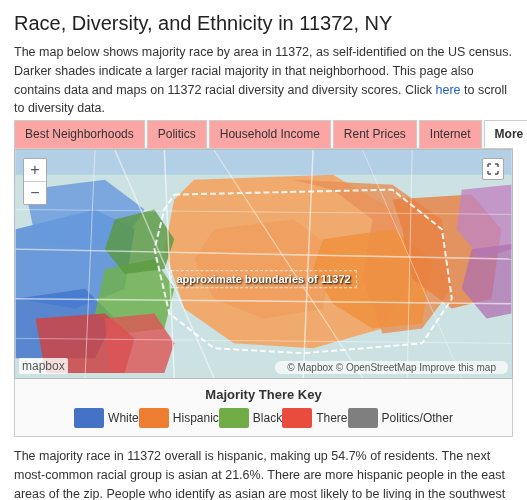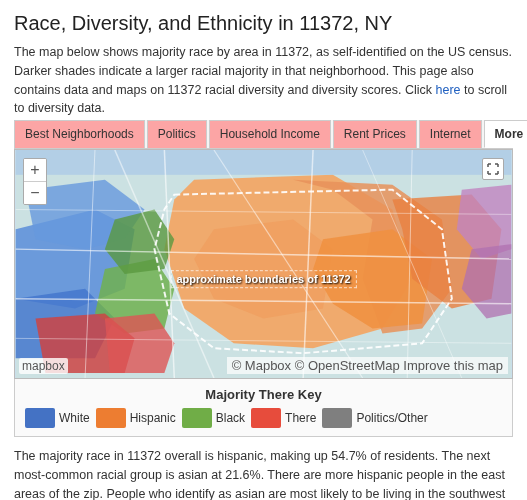--- a/index.html
+++ b/index.html
@@ -128,41 +128,42 @@
       background: rgba(255,255,255,0.8);
       font-size: 12px;
       padding: 1px 3px;
       border-radius: 2px;
       color: #555;
     }
     .map-attribution {
       position: absolute;
       bottom: 4px;
       right: 4px;
-      font-size: 13px;
+      font-size: 10px;
       color: #555;
       background: rgba(255,255,255,0.7);
-      padding: 1px 5px;
+      padding: 1px 12px;
+      border-radius: 6px;
     }
     
     .legend-container {
       border: 1px solid #ccc;
       border-top: none;
       padding: 8px 10px;
       background: #fafafa;
     }
     .legend-title {
       text-align: center;
       font-weight: bold;
       font-size: 13px;
       margin-bottom: 6px;
     }
     .legend-keys {
       display: flex;
-      gap: 6px;
+      justify-content: center;
       flex-wrap: wrap;
     }
     .legend-item {
       display: flex;
       align-items: center;
       gap: 4px;
       font-size: 12px;
     }
     .legend-swatch {
       width: 30px;

